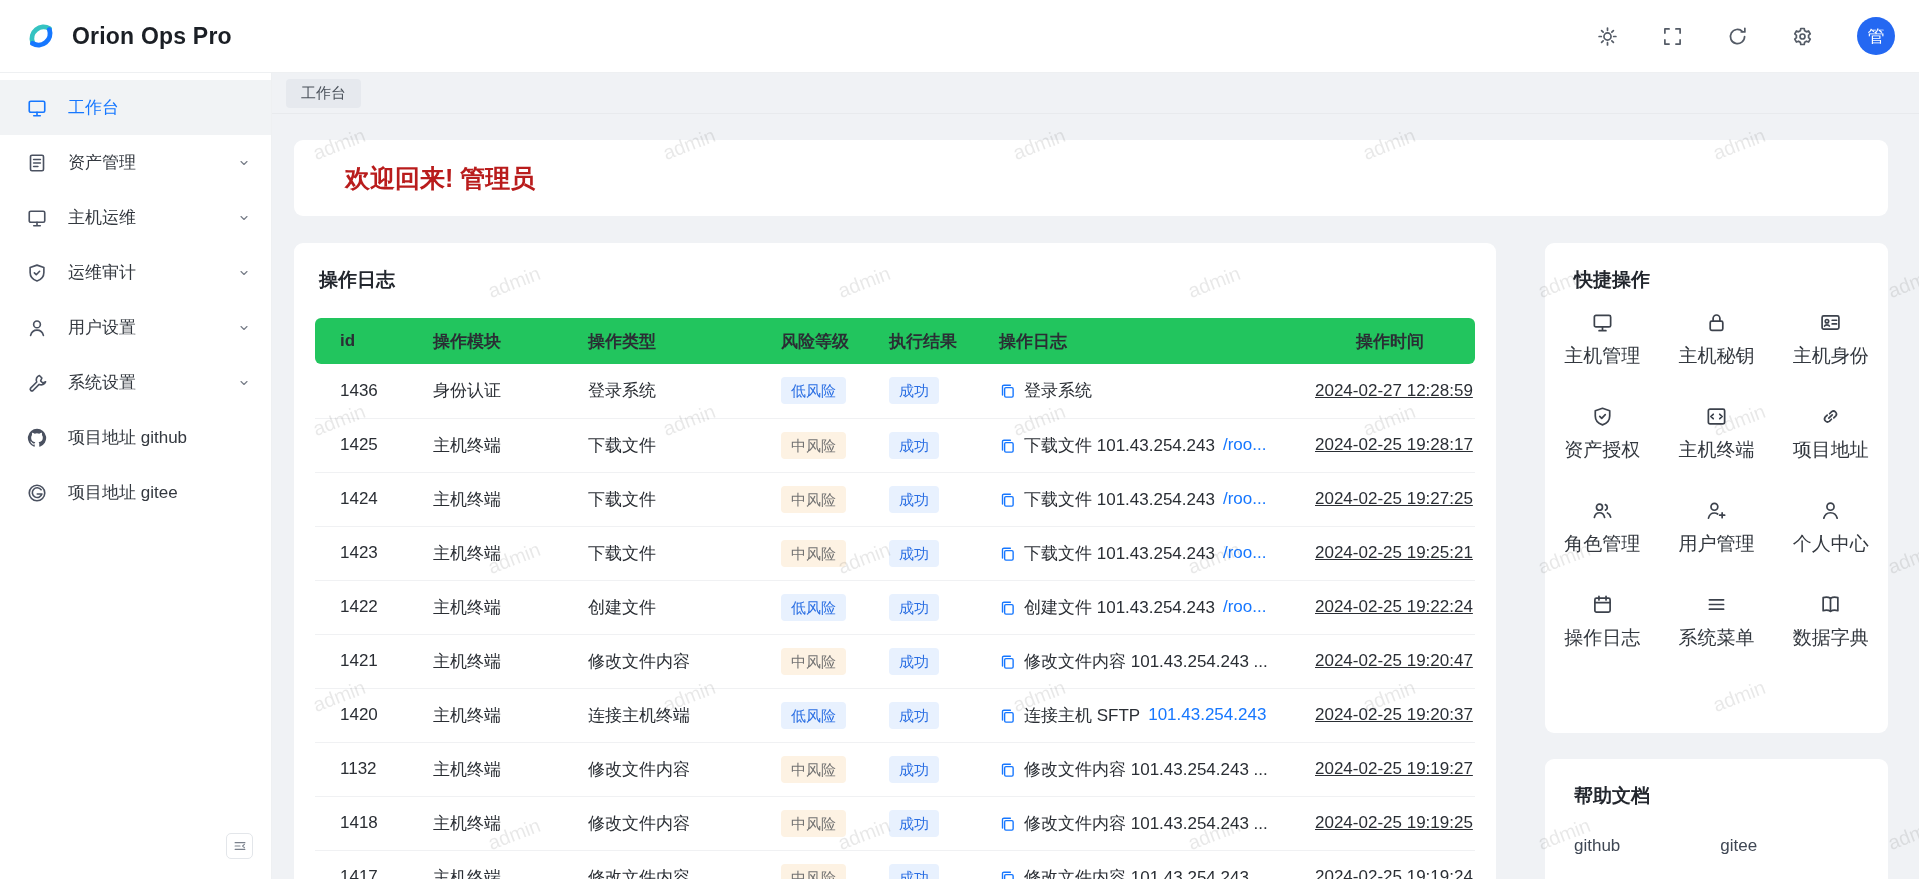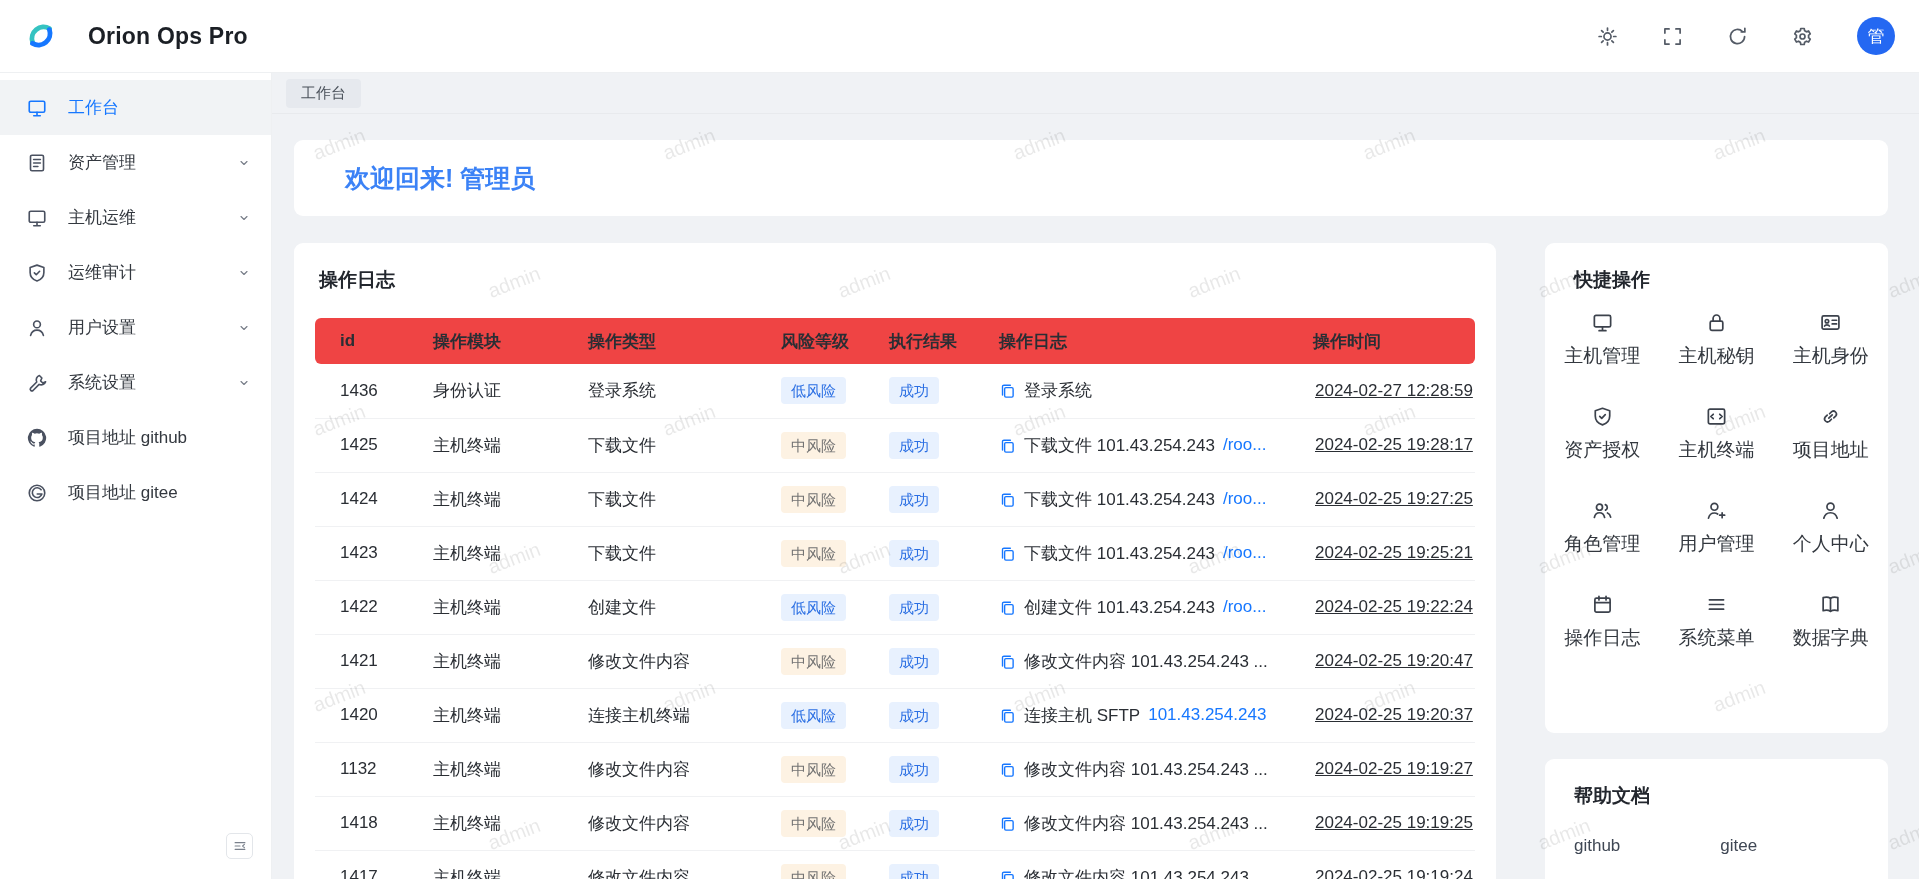--- a/index.html
+++ b/index.html
@@ -3,21 +3,21 @@
 <meta charset="utf-8">
 <style>
   *{margin:0;padding:0;box-sizing:border-box;}
   html,body{width:1919px;height:879px;}
   body{font-family:"Liberation Sans","DejaVu Sans",sans-serif;background:#f0f2f5;color:#2a2e34;position:relative;overflow:hidden;}
   .icon{display:inline-flex;}
   .icon svg{width:1em;height:1em;display:block;}
 
   
   header{position:absolute;top:0;left:0;right:0;height:73px;background:#fff;display:flex;align-items:center;justify-content:space-between;padding:0 24px 0 22px;border-bottom:1px solid #eef0f2;z-index:40;}
-  .brand{display:flex;align-items:center;gap:28px;}
+  .brand{display:flex;align-items:center;gap:12px;}
   .logo svg{width:38px;height:38px;display:block;}
   .brand-name{font-size:23px;font-weight:700;color:#1b1f25;letter-spacing:.2px;}
   .header-actions{display:flex;align-items:center;gap:44px;}
   .hbtns{display:flex;align-items:center;gap:44px;}
   .hbtn{background:none;border:none;cursor:pointer;color:#545b66;font-size:21px;display:flex;padding:0;}
   .avatar{width:38px;height:38px;border-radius:50%;background:#2468f2;color:#fff;font-size:17px;display:flex;align-items:center;justify-content:center;cursor:pointer;flex:none;}
 
   
   aside{position:absolute;top:73px;left:0;bottom:0;width:272px;background:#fff;border-right:1px solid #eef0f2;padding-top:7px;z-index:30;}
   .side-item{display:flex;align-items:center;height:55px;padding:0 20px 0 27px;font-size:17px;color:#33383f;cursor:pointer;gap:21px;}
@@ -28,32 +28,32 @@
   .side-item .chev{font-size:14px;color:#767c87;}
   .collapse-btn{position:absolute;right:18px;bottom:20px;width:27px;height:26px;border:1px solid #e3e6ea;border-radius:5px;background:#fff;color:#7a818c;display:flex;align-items:center;justify-content:center;font-size:14px;cursor:pointer;}
 
   
   main{position:absolute;left:272px;top:73px;right:0;bottom:0;background:#f0f2f5;overflow:hidden;}
   .tabbar{height:41px;display:flex;align-items:center;padding:0 14px;border-bottom:1px solid rgba(0,0,0,0.03);}
   .tab-chip{background:#e6e9ee;color:#4b525b;font-size:15px;height:29px;display:flex;align-items:center;padding:0 15px;border-radius:4px;cursor:pointer;}
   .content{padding:26px 31px 0 22px;}
   .card{background:#fff;border-radius:9px;}
   .welcome-card{height:76px;display:flex;align-items:center;padding:0 51px;margin-bottom:27px;}
-  .welcome-title{font-size:25px;font-weight:600;color:#3b82f6;}
+  .welcome-title{font-size:25px;font-weight:600;color:#b91c1c;}
   .row2{display:flex;gap:49px;align-items:flex-start;}
   .card-title{font-size:19px;font-weight:600;color:#23272e;}
 
   
   .log-card{width:1202px;padding:24px 21px 0;flex:none;}
   .log-card .card-title{margin-bottom:25px;padding-left:4px;}
   table{width:100%;border-collapse:collapse;table-layout:fixed;}
-  th{background:#ef4444;font-weight:600;font-size:17px;color:#2a2e34;text-align:left;height:46px;padding:0 8px;}
+  th{background:#22c55e;font-weight:600;font-size:17px;color:#2a2e34;text-align:left;height:46px;padding:0 8px;}
   th:first-child{padding-left:25px;border-radius:6px 0 0 6px;}
   th:last-child{border-radius:0 6px 6px 0;}
-  .c0{width:110px}.c1{width:155px}.c2{width:193px}.c3{width:108px}.c4{width:110px}.c5{width:314px}.c6{width:170px;text-align:left;}
+  .c0{width:110px}.c1{width:155px}.c2{width:193px}.c3{width:108px}.c4{width:110px}.c5{width:314px}.c6{width:170px;text-align:center;}
   td{font-size:17px;color:#2a2e34;height:54px;padding:0 8px;border-bottom:1px solid #f0f1f3;white-space:nowrap;}
   td:first-child{padding-left:25px;}
   td.timecell{text-align:left;padding-left:10px;text-decoration:underline;}
   .badge{display:inline-block;font-size:15px;line-height:1;padding:6px 10px;border-radius:4px;}
   .badge.low,.badge.ok{background:#e8f1fe;color:#2b6fe3;}
   .badge.medium{background:#fdf2e3;color:#737373;}
   .logcell{display:flex;align-items:center;gap:8px;}
   .logcell .icon.copy{font-size:17px;color:#1677ff;cursor:pointer;flex:none;}
   .logtext{white-space:nowrap;}
   .loglink{color:#1677ff;cursor:pointer;white-space:nowrap;}

